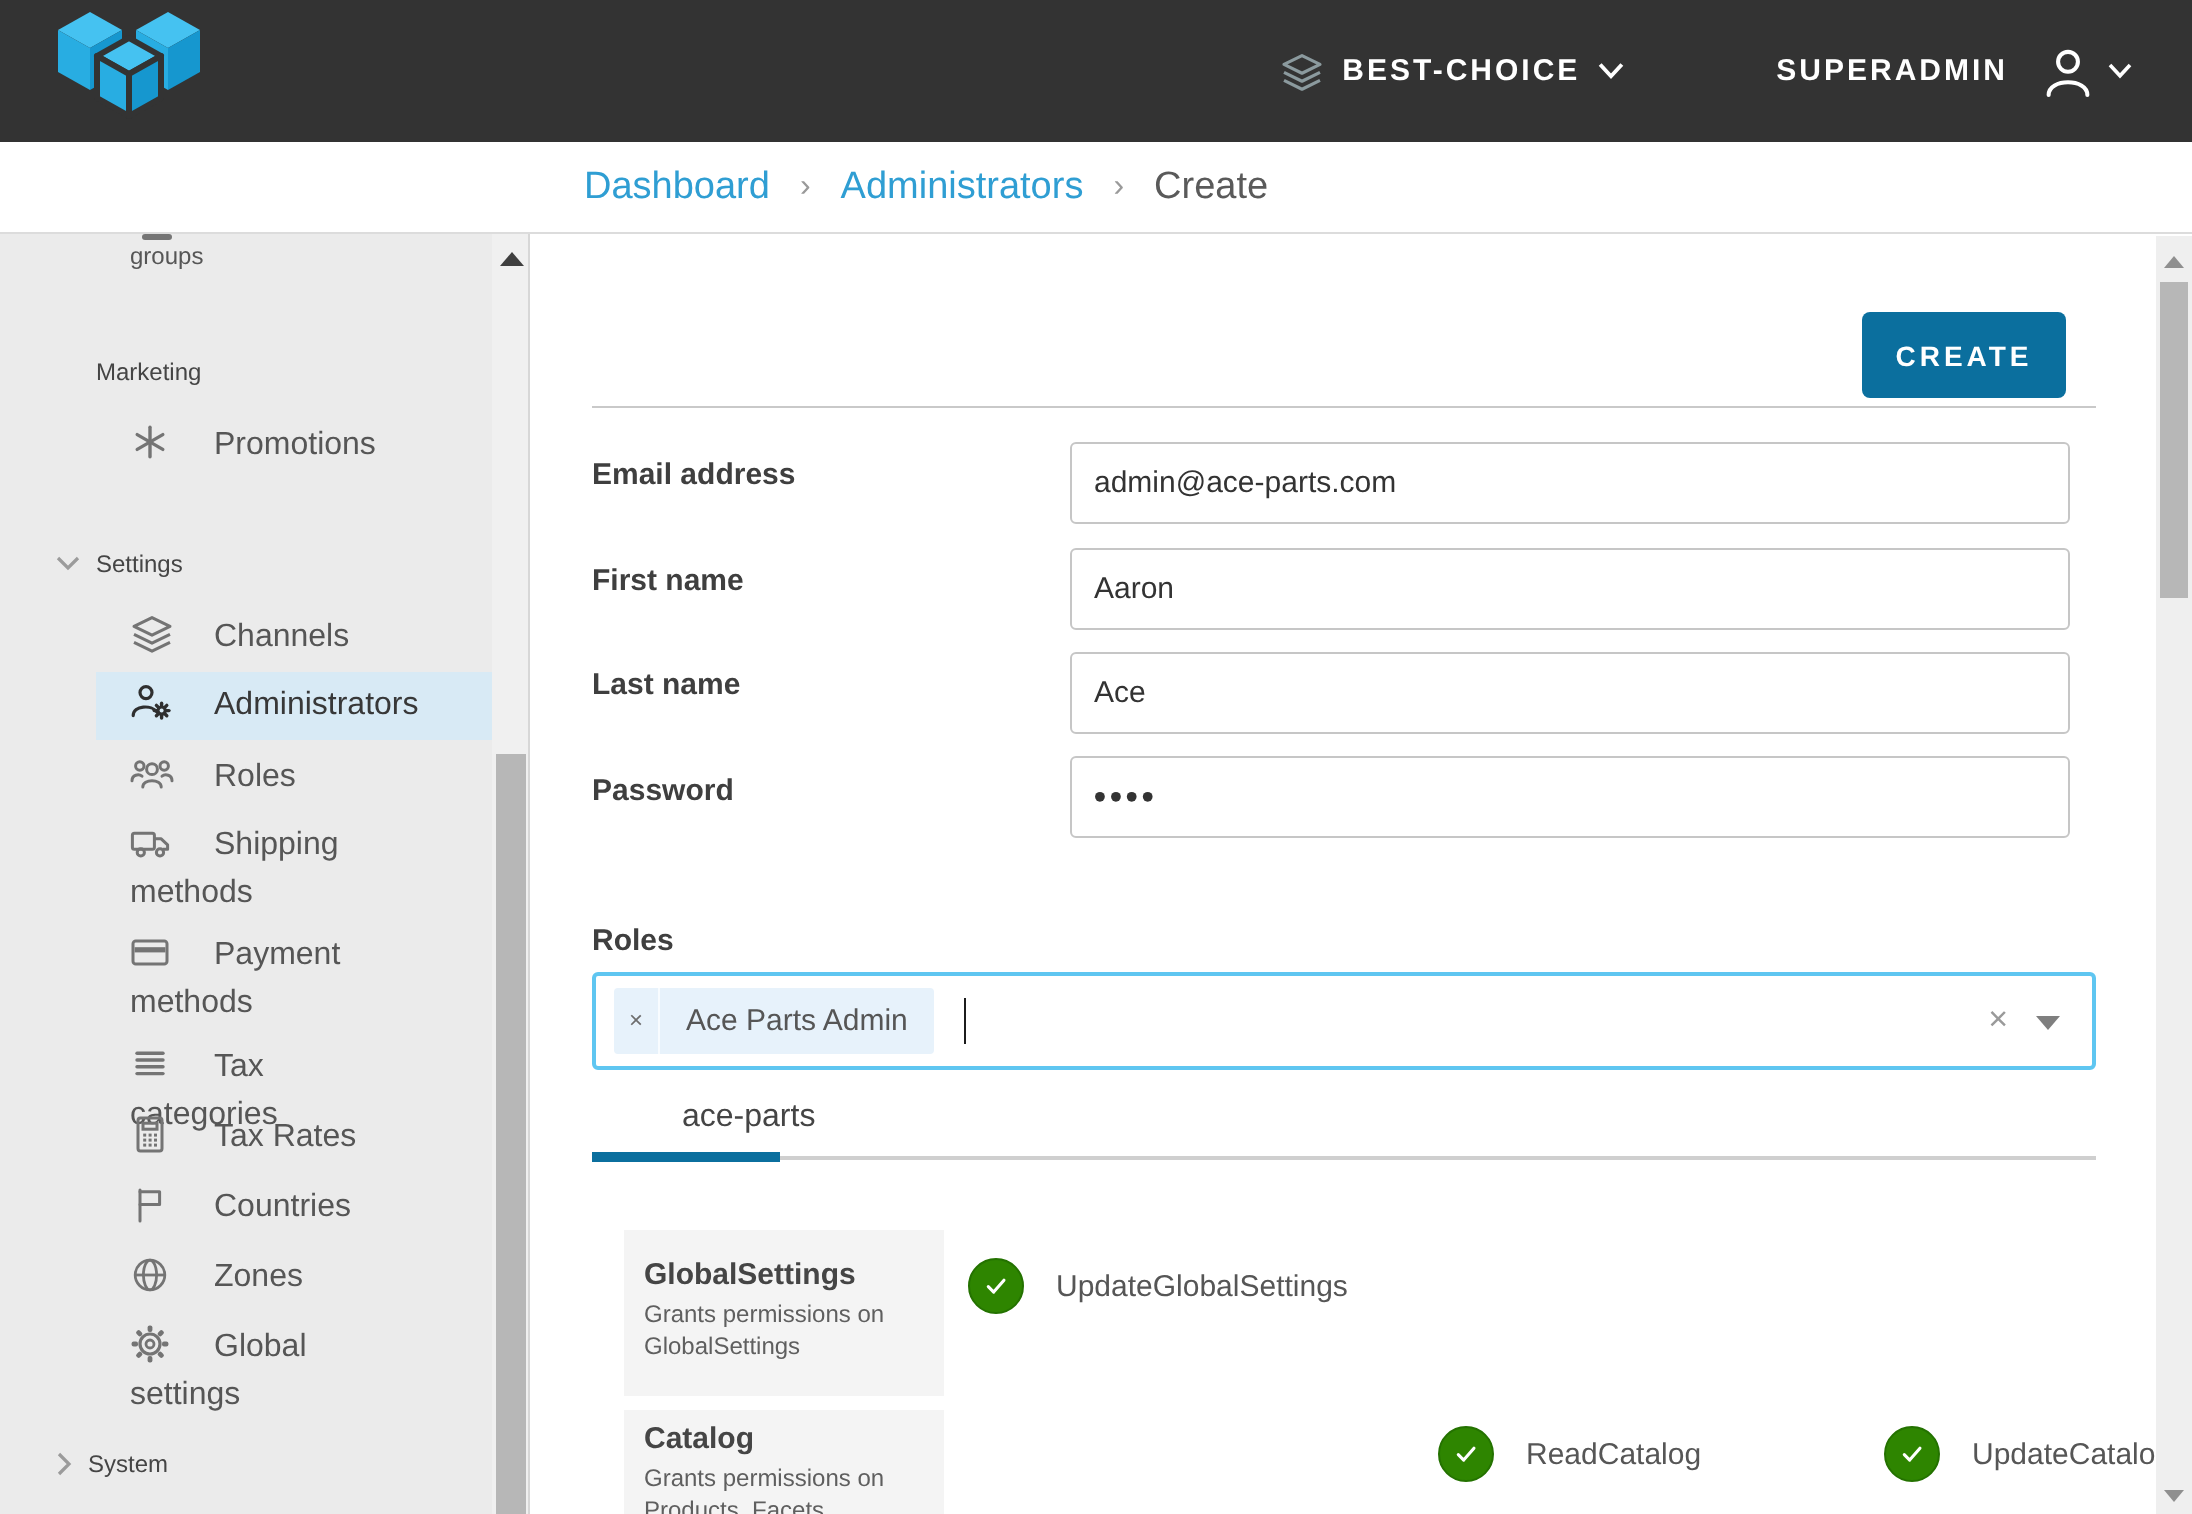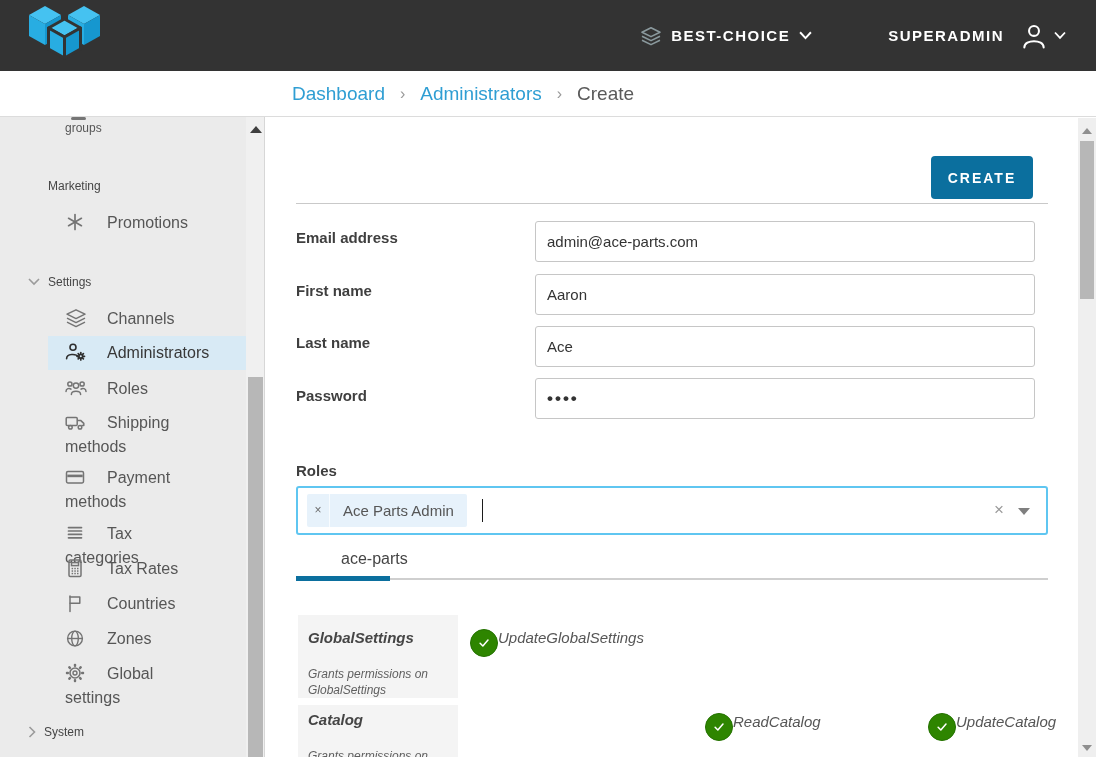--- a/index.html
+++ b/index.html
@@ -51,26 +51,26 @@
   .chip-remove { width:23px; text-align:center; font-size:12px; color:#6d6d6d; border-right:1px solid #f8fcff; cursor:pointer; line-height:33px; }
   .chip-label { padding:0 13px; font-size:15px; color:#565656; }
   .text-cursor { width:1.5px; height:23px; background:#1c1c1c; margin-left:15px; }
   .select-clear { position:absolute; right:42px; top:12px; font-size:17px; color:#9a9a9a; cursor:pointer; line-height:20px; }
   .select-caret { position:absolute; right:16px; top:20px; width:0; height:0; border-left:6px solid transparent; border-right:6px solid transparent; border-top:7px solid #7f7f7f; cursor:pointer; }
 
   .perm-tab { position:absolute; left:36px; top:433px; font-size:16px; color:#454545; cursor:pointer;margin-left:40px; }
   .tab-track { position:absolute; left:31px; top:461px; width:752px; height:2px; background:#cfcfcf; }
   .tab-active-bar { position:absolute; left:31px; top:459px; width:94px; height:5px; background:#0b6f9e; }
 
-  .perm-row { position:absolute; left:33px; width:752px;font-style:italic; }
+  .perm-row { position:absolute; left:47px; width:752px; }
   .perm-row .row-head { position:absolute; left:0; top:0; width:160px; height:100%; background:#f4f4f4; padding:14px 8px 0 10px; }
   .perm-row.r2 .row-head { padding-top:6px; }
   .row-title { font-size:15px; font-weight:700; color:#454545; }
-  .row-desc { font-size:12px; color:#5f5f5f; line-height:16px; margin-top:20px; }
-  .perm-item { position:absolute; display:flex; align-items:flex-start; gap:0; }
+  .row-desc { font-size:12px; color:#5f5f5f; line-height:16px; margin-top:3px; }
+  .perm-item { position:absolute; display:flex; align-items:center; gap:16px; }
   .toggle { width:28px; height:28px; border-radius:50%; background:#2e8500; border:1px solid #247200; display:flex; align-items:center; justify-content:center; cursor:pointer; }
   .perm-name { font-size:15px; color:#565656; }
 
   .main-scroll { position:absolute; left:813px; top:1px; width:18px; height:639px; background:#efefef; }
   .main-scroll .arrow-up { position:absolute; left:4px; top:10px; width:0; height:0; border-left:5px solid transparent; border-right:5px solid transparent; border-bottom:6px solid #8f8f8f; cursor:pointer; }
   .main-scroll .arrow-down { position:absolute; left:4px; bottom:6px; width:0; height:0; border-left:5px solid transparent; border-right:5px solid transparent; border-top:6px solid #8f8f8f; cursor:pointer; }
   .main-scroll .thumb { position:absolute; left:2px; top:23px; width:14px; height:158px; background:#b7b7b7; cursor:pointer; }
 </style>
 </head>
 <body>

